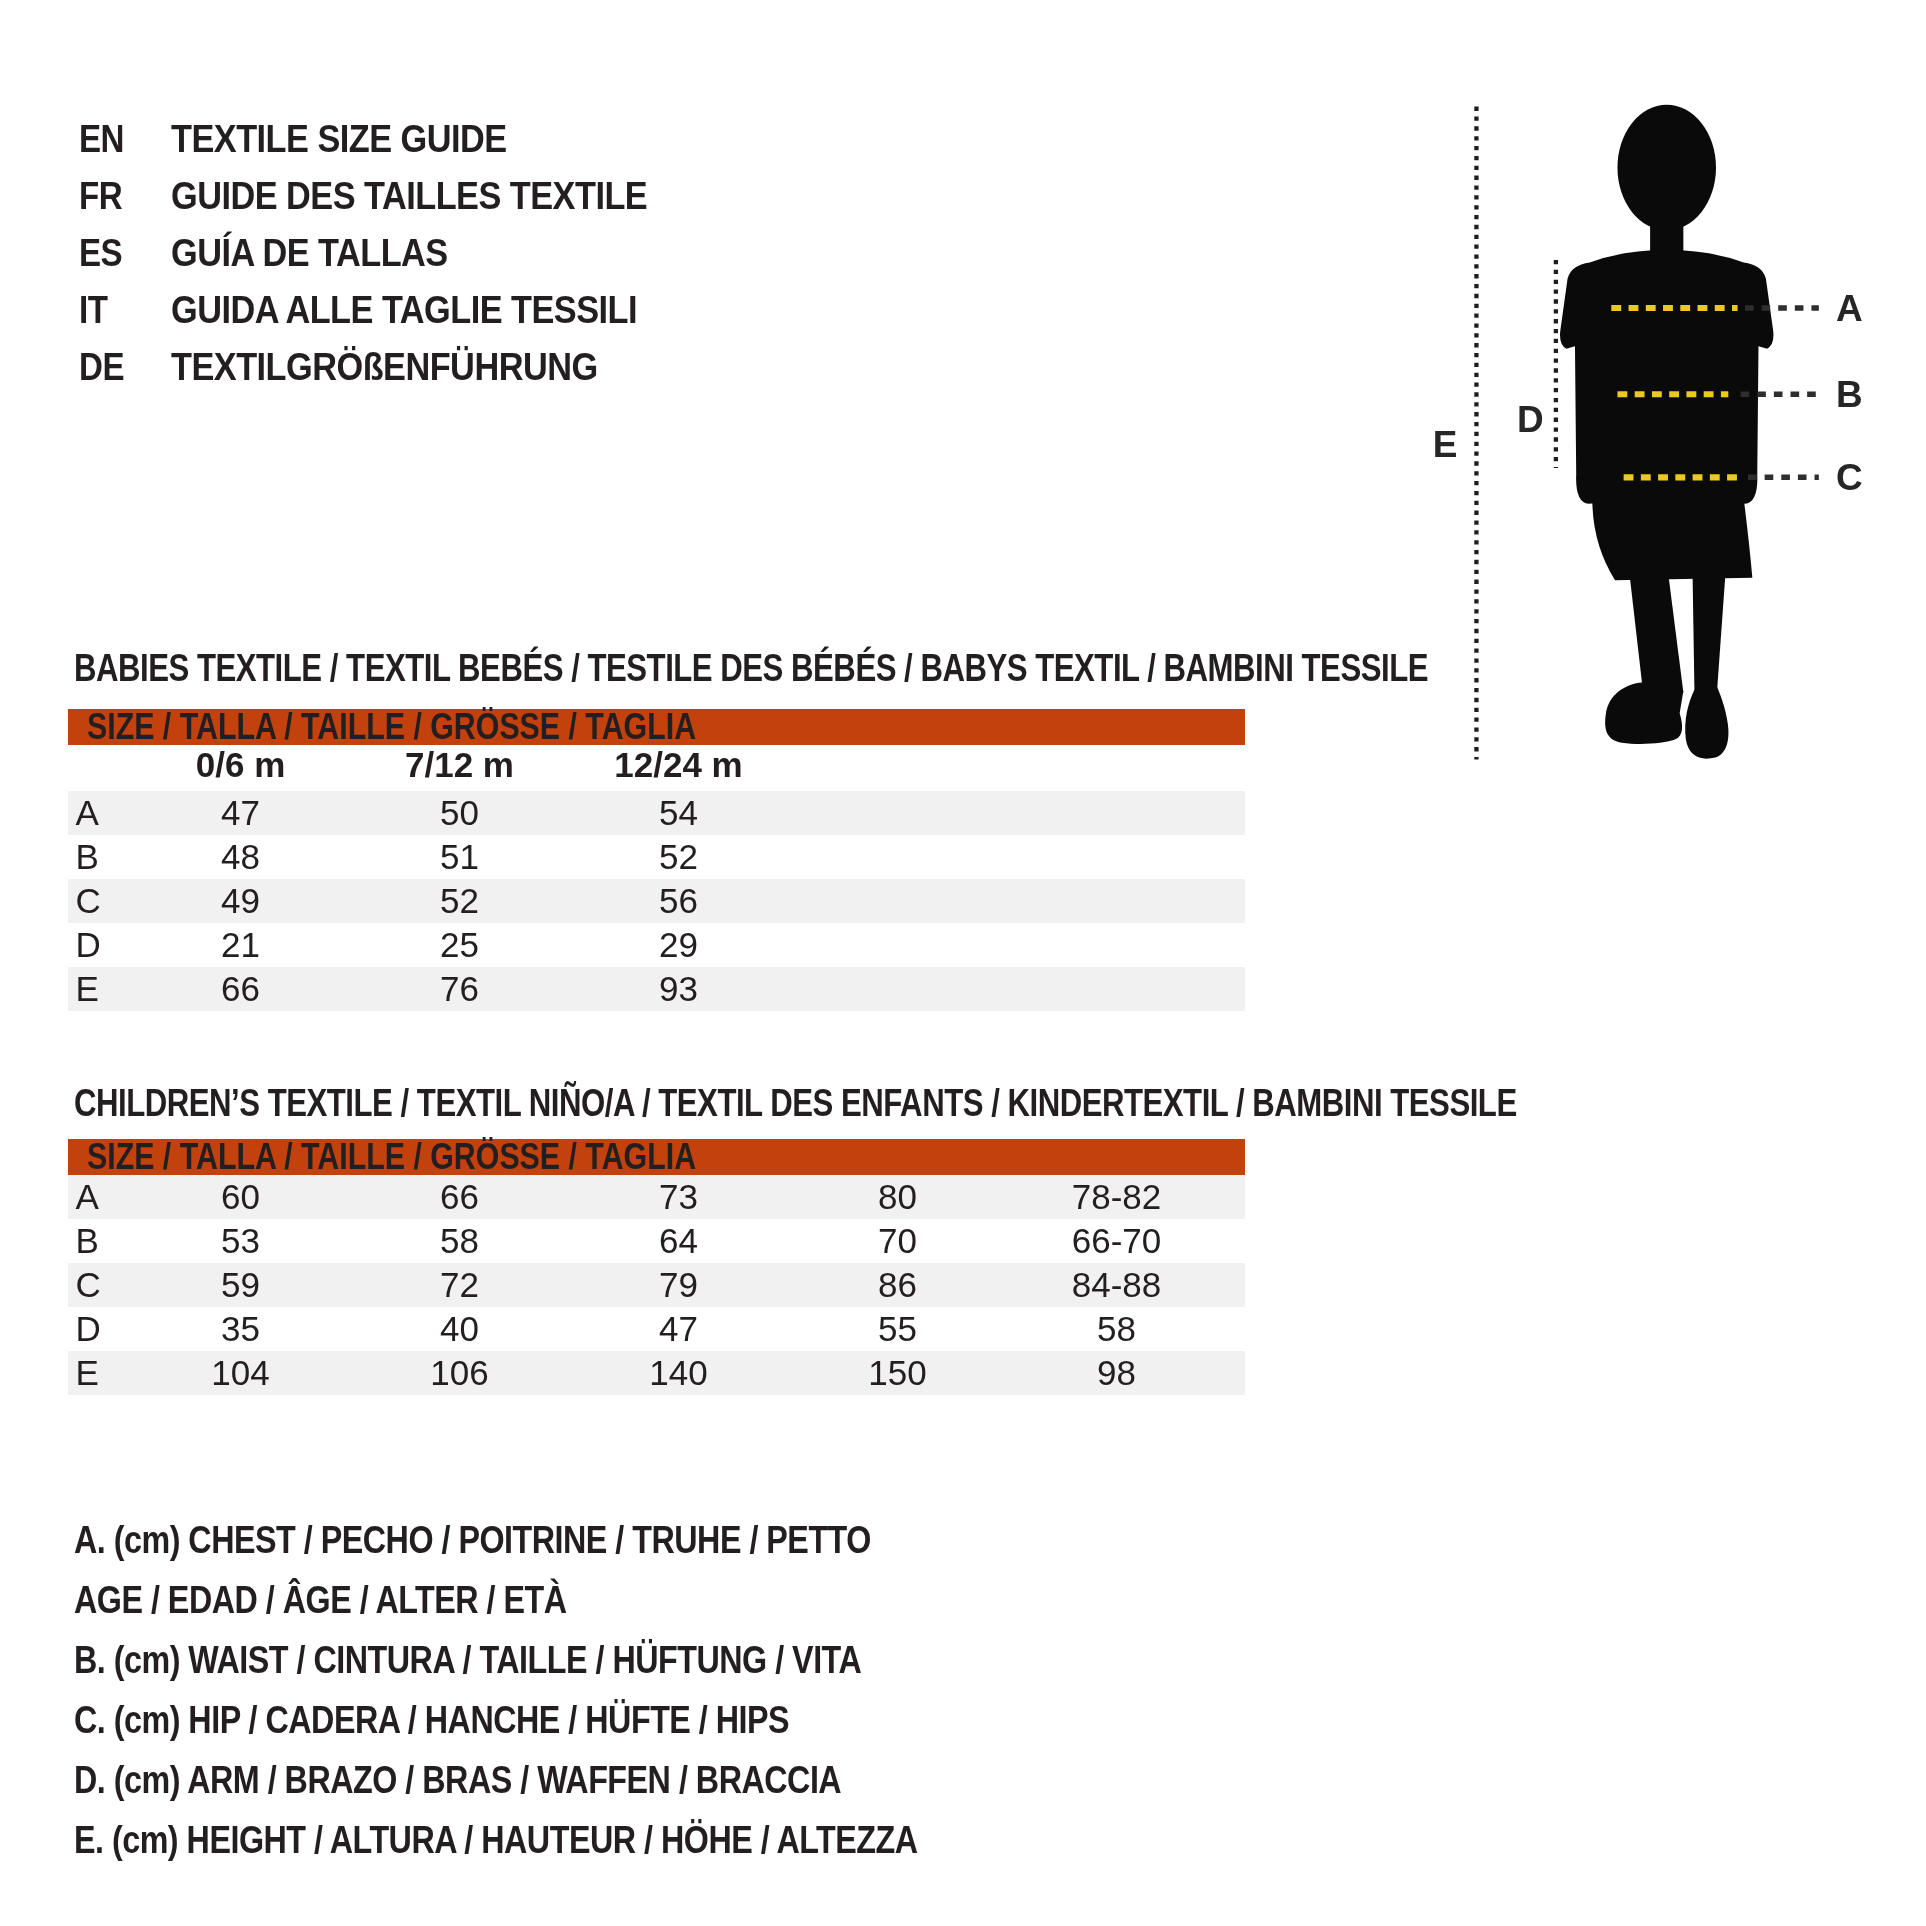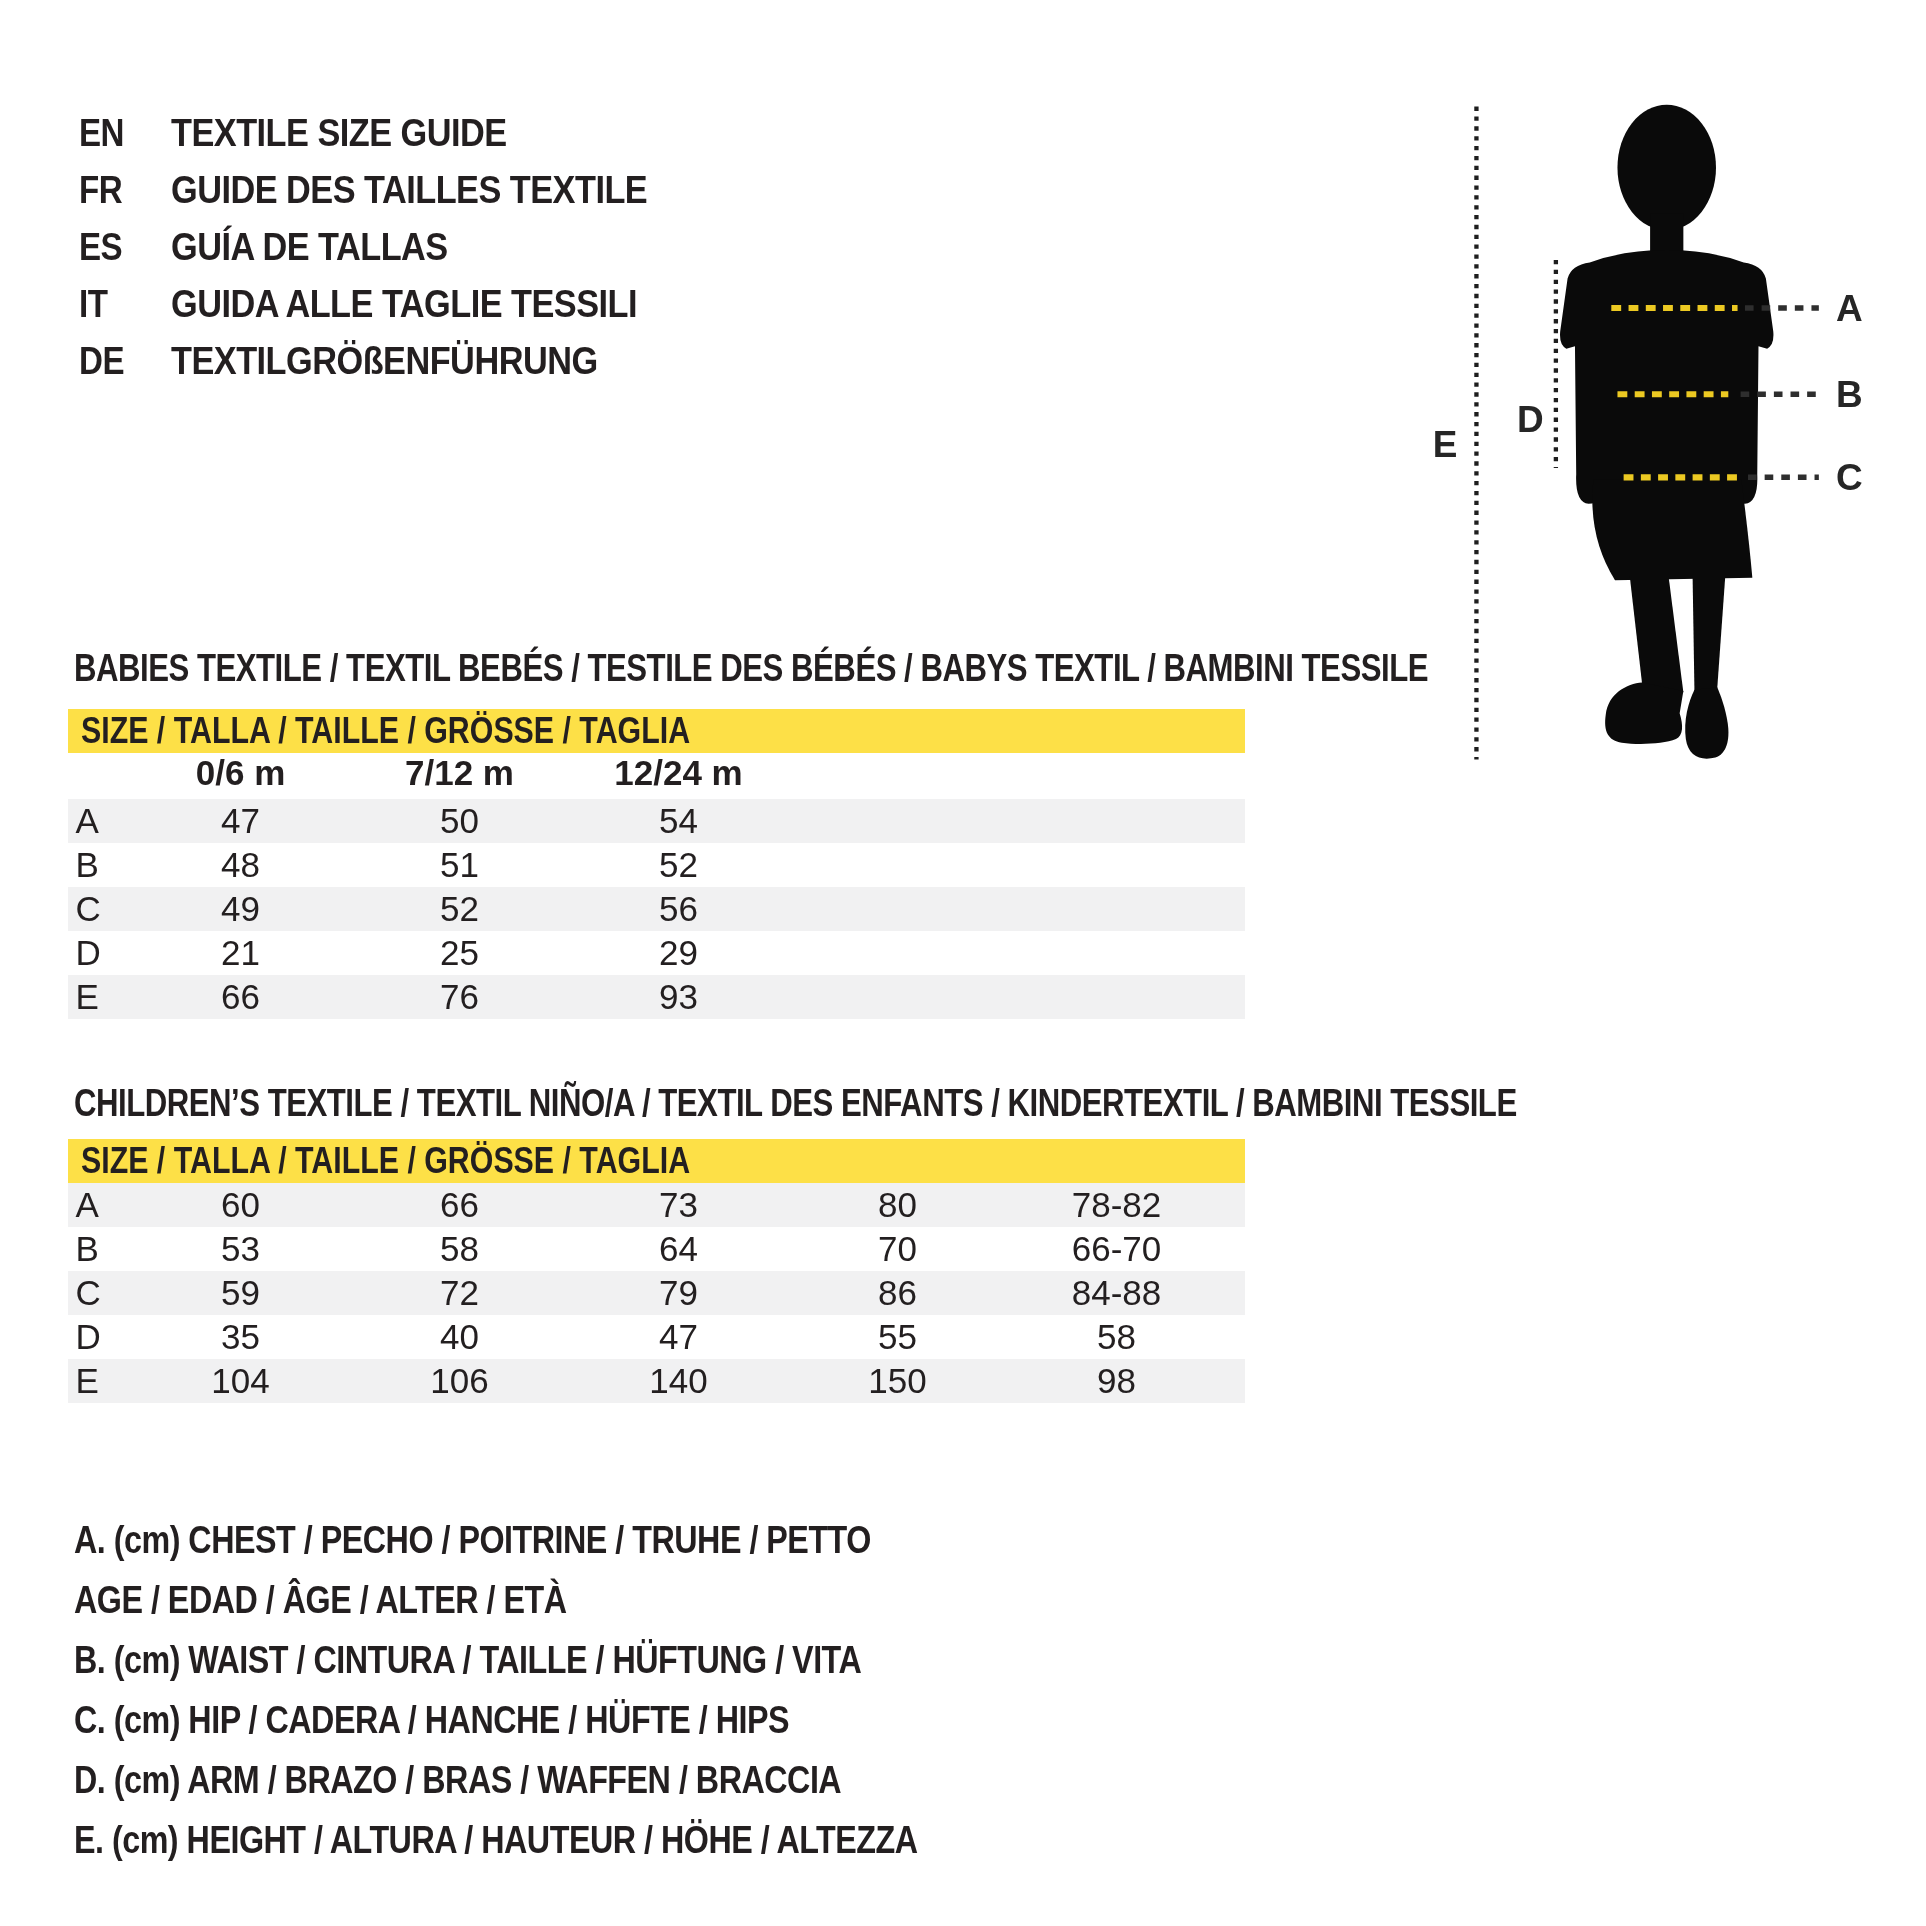--- a/index.html
+++ b/index.html
@@ -4,36 +4,36 @@
 <style>
   * { margin:0; padding:0; box-sizing:border-box; }
   html,body { width:1926px; height:1926px; background:#ffffff; overflow:hidden;
               font-family:"Liberation Sans", sans-serif; color:#231f20; }
   .cond82 { display:inline-block; transform:scaleX(0.82); transform-origin:0 50%; white-space:nowrap; }
   .cond85 { display:inline-block; transform:scaleX(0.85); transform-origin:0 50%; white-space:nowrap; }
   .cond88 { display:inline-block; transform:scaleX(0.88); transform-origin:0 50%; white-space:nowrap; }
 
   
   .lang-block { position:absolute; left:79px; top:104px; }
-  .lang-row   { display:flex; align-items:center; height:57px; }
+  .lang-row   { display:flex; align-items:flex-end; height:57px; }
   .lang-code  { width:92px; font-size:39px; font-weight:bold; letter-spacing:-0.6px; }
   .lang-title { font-size:39px; font-weight:bold; letter-spacing:-0.6px; }
 
   
   .section-title { position:absolute; left:74px; font-size:38px; font-weight:bold;
                    letter-spacing:-0.6px; white-space:nowrap; }
   #babies-title   { top:647px; }
   #children-title { top:1082px; }
 
   
   .size-table { position:absolute; left:68px; width:1177px; }
   #babies-table   { top:709px; }
   #children-table { top:1139px; }
-  .size-bar { height:44px; background:#fde047; display:flex; align-items:center;
-              padding-left:13px; font-size:37px; font-weight:bold; }
+  .size-bar { height:36px; background:#c2410c; display:flex; align-items:center;
+              padding-left:19px; font-size:37px; font-weight:bold; }
   .col-header-row { height:46px; display:flex; align-items:flex-start; font-size:35px; font-weight:bold; }
   .trow { height:44px; display:flex; align-items:center; font-size:35px; }
   .trow.shade { background:#f1f1f2; }
   .rlabel { width:63px; padding-left:7.4px; font-size:35px; }
   .cell   { width:219px; text-align:center; }
 
   
   .legend { position:absolute; left:74px; top:1519px; }
   .legend-line { height:60px; font-size:38px; font-weight:bold; letter-spacing:-0.6px; white-space:nowrap; }
 

